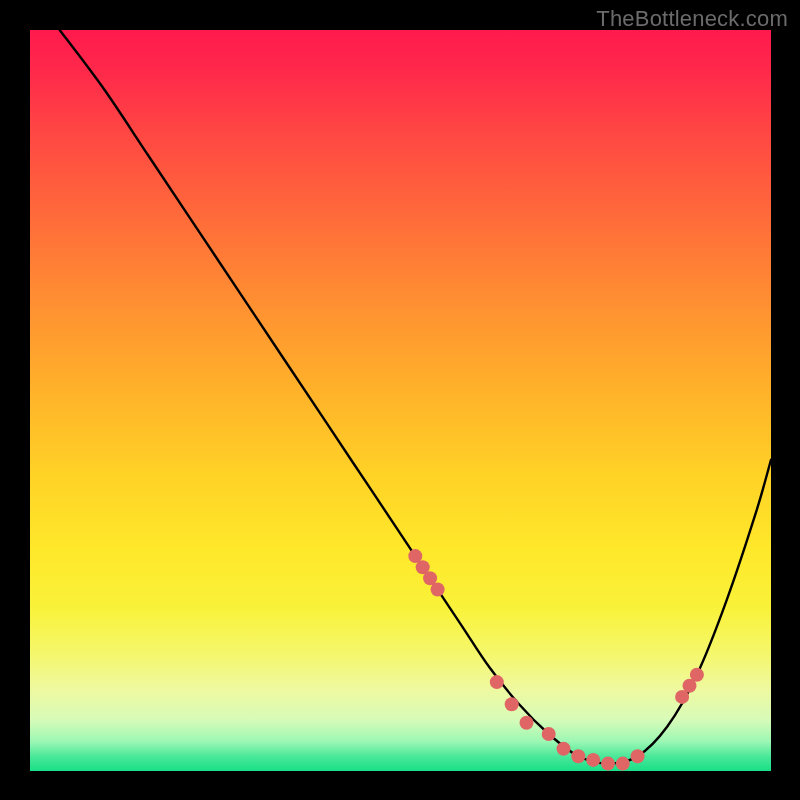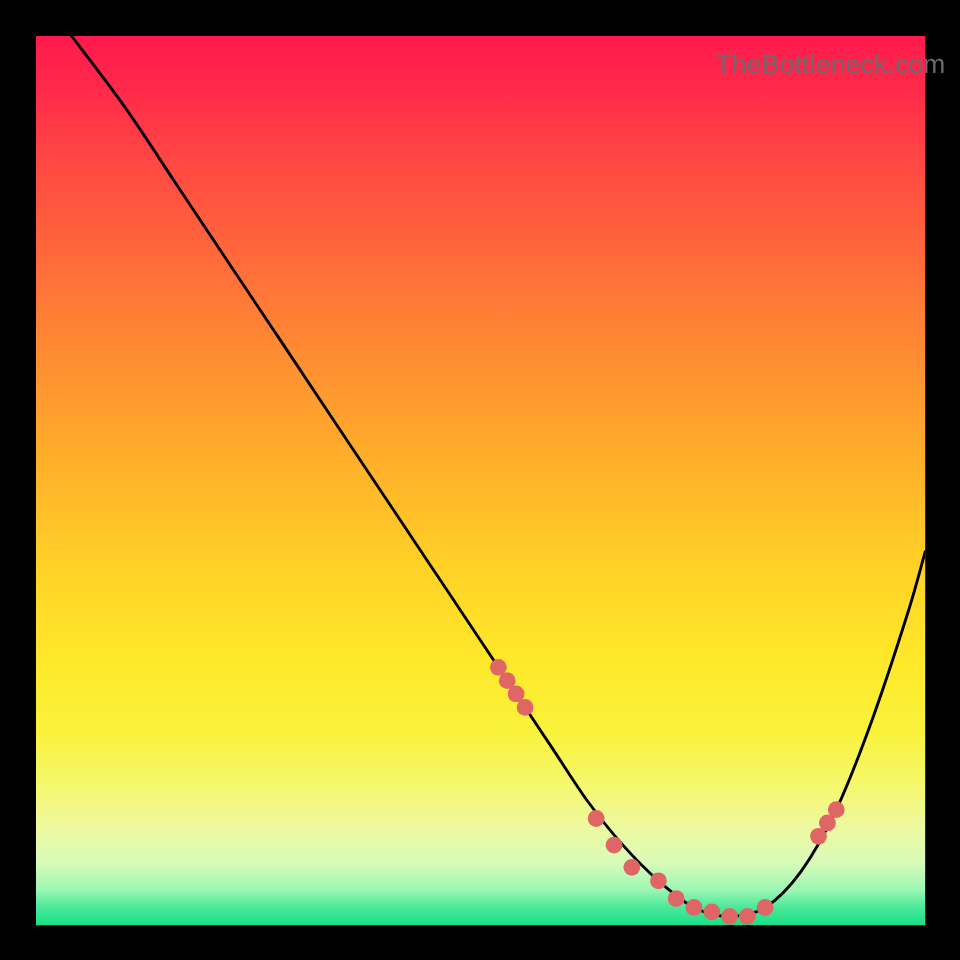--- a/index.html
+++ b/index.html
@@ -35,21 +35,20 @@
       #18df86 100%);
   }
   .watermark {
     position: absolute;
     top: 6px;
     right: 12px;
     color: #6b6b6b;
     font-size: 22px;
     font-weight: 500;
     letter-spacing: 0.2px;
-    margin-top: 35px;
   }
   svg {
     position: absolute;
     left: 0;
     top: 0;
   }
 </style>
 </head>
 <body>
 

